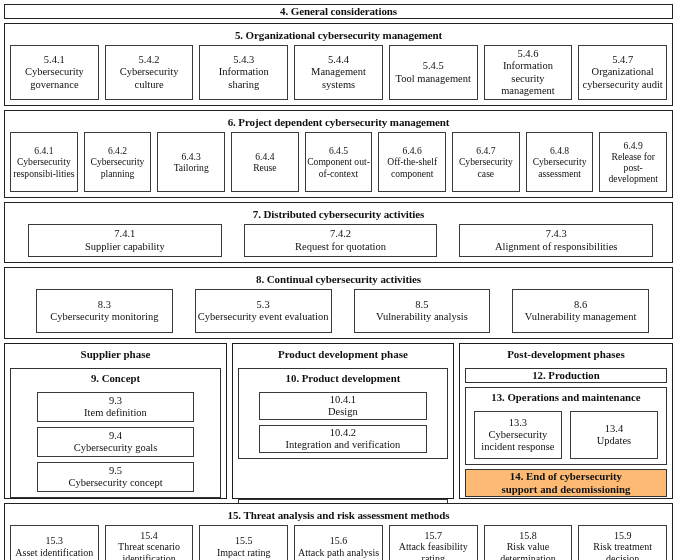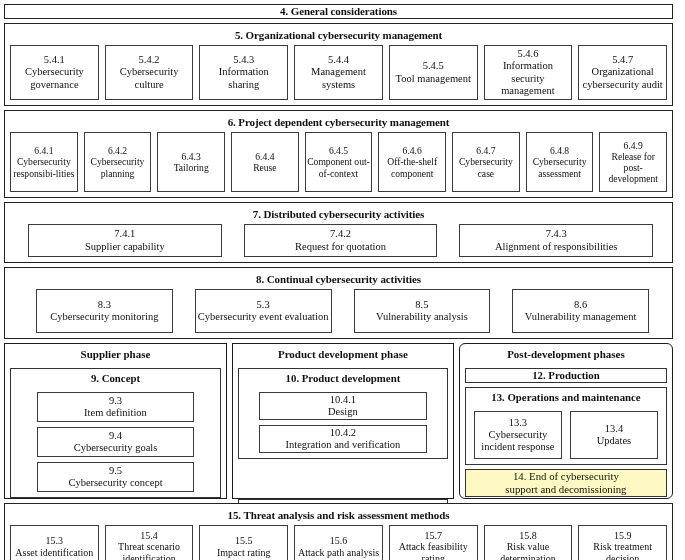--- a/index.html
+++ b/index.html
@@ -101,21 +101,21 @@
   }
   .phase-title {
     text-align: center;
     font-weight: bold;
     font-size: 11px;
     line-height: 13px;
     padding: 1px 0 3px 0;
   }
   .phase.concept { width: 227px; }
   .phase.proddev { width: 226px; }
-  .phase.postdev { width: 218px; border-radius: 6px; }
+  .phase.postdev { width: 218px; }
 
   .group {
     border: 1.3px solid #333;
     box-sizing: border-box;
     display: flex;
     flex-direction: column;
     padding: 2px 6px 5px 6px;
     gap: 5px;
     background: #fff;
   }
@@ -174,29 +174,29 @@
     height: 21px;
     background: #fff;
   }
   .postdev .group { flex: 0 0 auto; }
   .postdev .om-row { display: flex; gap: 8px; padding: 0 2px; }
   .postdev .om-row .inner-box { flex: 1 1 0; height: 48px; }
   .postdev .endbox {
     border: 1.3px solid #333;
     box-sizing: border-box;
     text-align: center;
-    font-weight: normal;
+    font-weight: bold;
     font-size: 10.8px;
     line-height: 12.8px;
     display: flex;
     flex-direction: column;
     align-items: center;
     justify-content: center;
     height: 34px;
-    background: #fef9c3;
+    background: #fdba74;
   }
 
   
   .band15 .row { gap: 6px; }
   .band15 .row .box { height: 44px; font-size: 10px; line-height: 11.6px; padding: 2px 1px; }
 </style>
 </head>
 <body>
 
 <div class="page">

